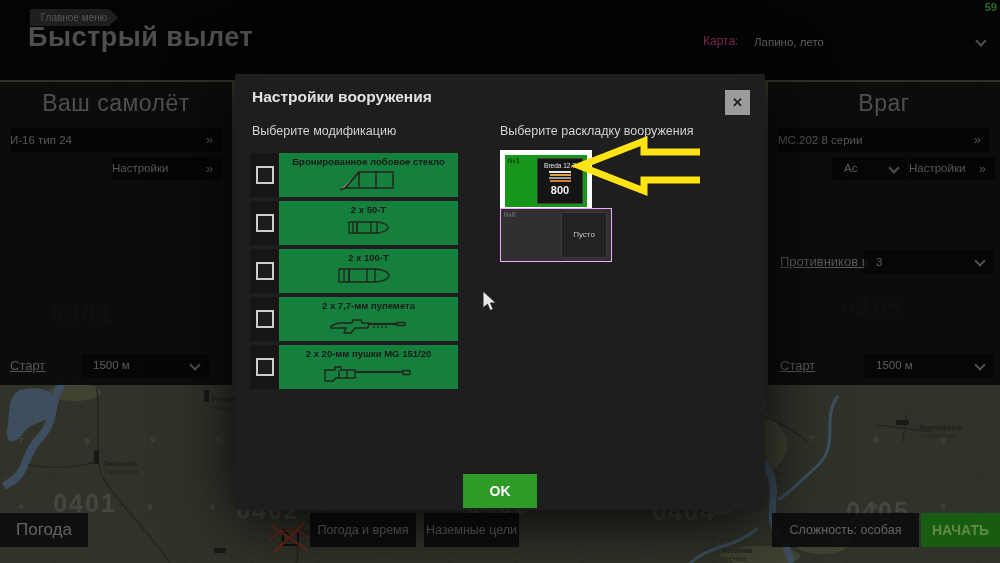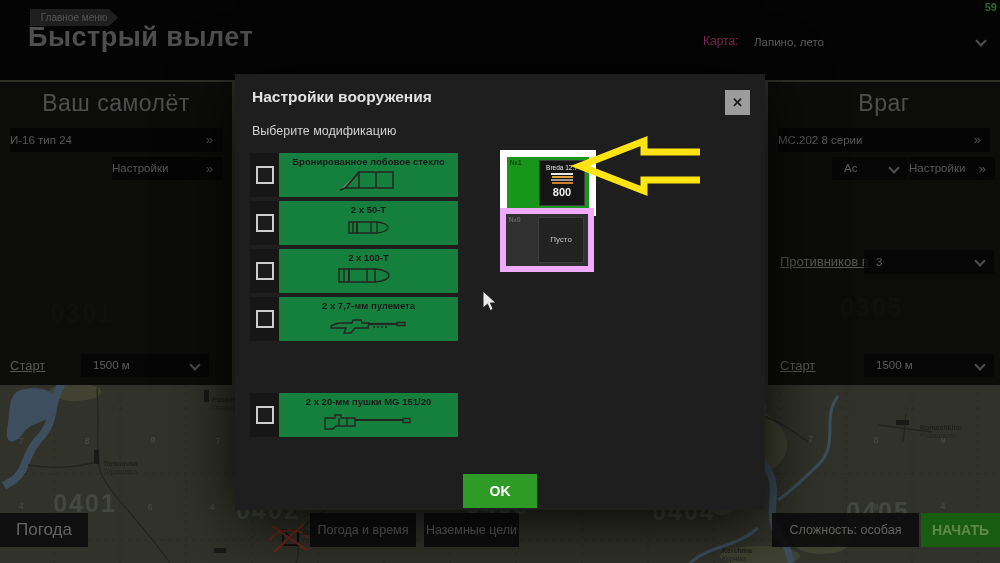--- a/index.html
+++ b/index.html
@@ -50,22 +50,22 @@
     font-size:13px;font-weight:bold;text-align:center;line-height:25px;cursor:default;}
   .sect-lbl{top:50px;font-size:12.5px;color:#d2d2d2;}
   .mod-row{left:15px;width:208px;height:44px;display:flex;}
   .cb-strip{width:29px;height:44px;background:#161616;display:flex;align-items:center;justify-content:center;}
   .cb{width:14px;height:14px;border:2px solid #cdcdcd;background:#1c1c1c;}
   .mod-panel{flex:1;background:#15803d;position:relative;text-align:center;}
   .mod-label{margin-top:3px;font-size:9.5px;font-weight:bold;color:#1a1a1a;}
   .mod-icon{display:block;margin:0 auto;}
 
   .slot{left:265px;width:82px;height:52px;}
-  .slot-sel{background:var(--slot-green,#18951b);border:7px solid #ffffff;}
-  .slot-empty{background:#303030;border:6px solid #f0abfc;}
+  .slot-sel{background:var(--slot-green,#18951b);border:5px solid #ffffff;}
+  .slot-empty{background:#303030;border:1px solid #f0abfc;padding-left:28px;}
   .slot-num{position:absolute;left:3px;top:2px;font-size:7px;font-weight:bold;}
   .slot-sel .slot-num{color:#0a3f0a;}
   .slot-empty .slot-num{color:#6a6a6a;}
   .slot-inner{position:absolute;right:4px;top:3px;width:44px;height:44px;background:#151515;border:1px solid #3c3c3c;text-align:center;}
   .slot-empty .slot-inner{background:#222;}
   .slot-name{font-size:6.5px;color:#e8e8e8;margin-top:3px;}
   .ammo-icon{display:block;margin:2px auto 0;}
   .slot-ammo{font-size:11px;font-weight:bold;color:#f0f0f0;margin-top:1px;}
   .slot-empty-text{font-size:8px;color:#c2c2c2;line-height:44px;}
 
@@ -243,20 +243,21 @@
   <div class="abs foot-btn" style="left:424px;width:95px;">Наземные цели</div>
   <div class="abs foot-btn" style="left:772px;width:147px;">Сложность: особая</div>
   <div class="abs foot-btn" style="left:921px;width:79px;background:var(--start-green,#2ba81f);color:#aef77f;font-weight:bold;font-size:14px;">НАЧАТЬ</div>
 
   <div class="abs dim"></div>
 
   <div class="abs modal">
     <div class="abs modal-title">Настройки вооружения</div>
     <div class="abs modal-close">✕</div>
     <div class="abs sect-lbl" style="left:17px;">Выберите модификацию</div>
+    <div class="abs sect-lbl" style="left:265px;">Выберите раскладку вооружения</div>
 
     <div class="abs mod-row" style="top:79px;">
       <div class="cb-strip">
         <span class="cb"></span>
         </div>
       <div class="mod-panel">
         <div class="mod-label">Бронированное лобовое стекло</div>
         <svg class="mod-icon" width="160" height="26" viewBox="0 0 160 26">
           <g stroke="#23251f" stroke-width="1.5" fill="none">
             <path d="M56,21 L70,5 L104,5 L104,21 Z"></path>
@@ -309,21 +310,21 @@
           <g stroke="#23251f" stroke-width="1.4" fill="none">
             <path d="M42,15 l7,-3 h14 l1,-3 h8 l1,3 h7 l-1,5 h-13 l-4,5 h-7 l2,-5 h-15 z"></path>
             <path d="M80,13 h28" stroke-width="2.2"></path>
             <path d="M108,11.5 h8 v3 h-8 z"></path>
             <path d="M84,16 h16" stroke-dasharray="2,2"></path>
           </g>
         </svg>
       </div>
     </div>
 
-    <div class="abs mod-row" style="top:271px;margin-top:48px;">
+    <div class="abs mod-row" style="top:271px;">
       <div class="cb-strip">
         <span class="cb"></span>
         </div>
       <div class="mod-panel">
         <div class="mod-label">2 x 20-мм пушки MG 151/20</div>
         <svg class="mod-icon" width="160" height="26" viewBox="0 0 160 26">
           <g stroke="#23251f" stroke-width="1.4" fill="none">
             <path d="M36,11 h10 v-3 h6 v3 h14 v8 h-19 l-3,3 h-8 z"></path>
             <path d="M66,13 h48" stroke-width="2"></path>
             <path d="M114,11.5 h7 v4 h-7 z"></path>

